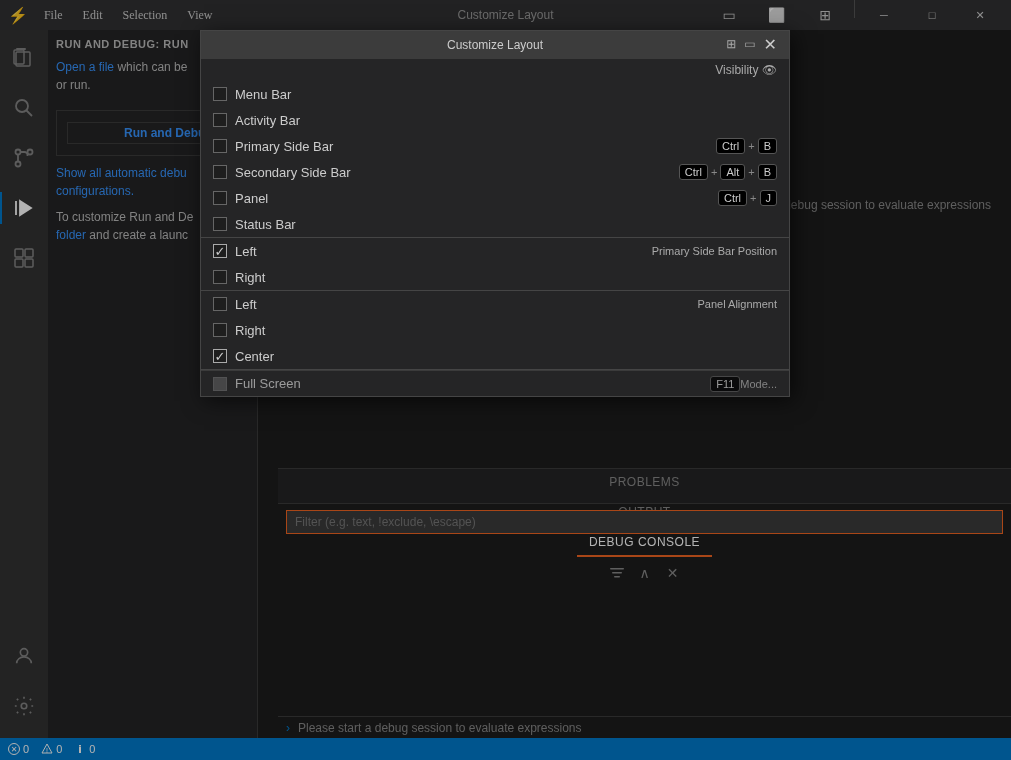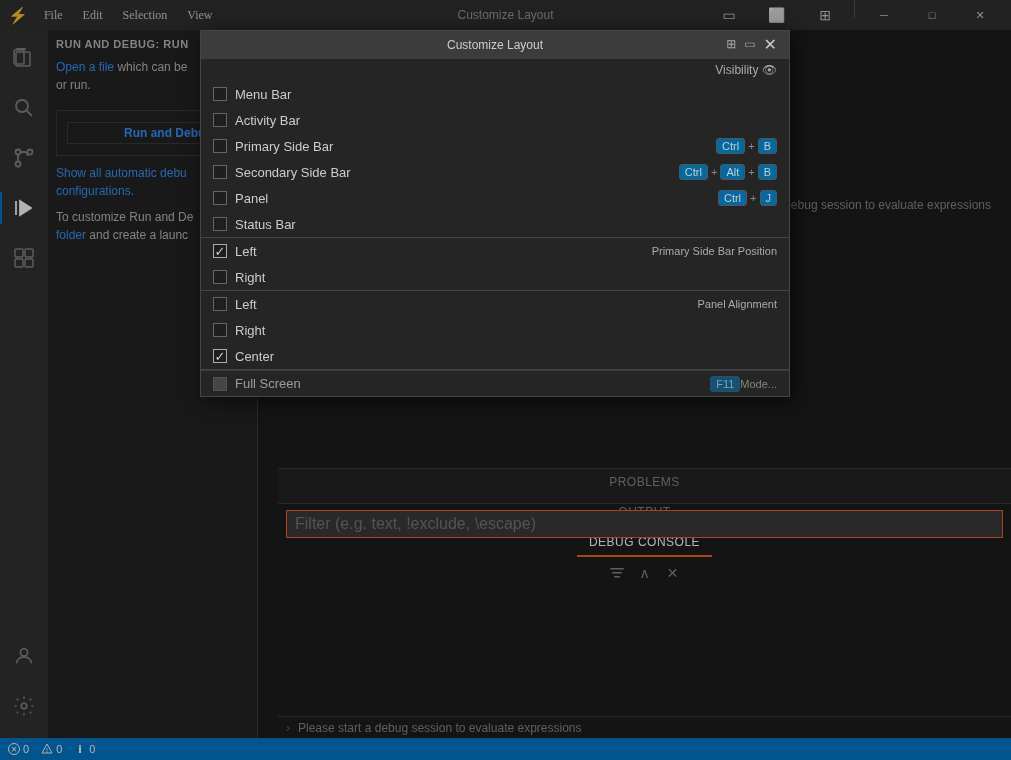--- a/index.html
+++ b/index.html
@@ -255,21 +255,21 @@
       padding: 4px 8px;
       font-size: 12px;
       color: #cccccc;
     }
     .filter-box input {
       background: transparent;
       border: none;
       outline: none;
       width: 100%;
       color: #cccccc;
-      font-size: 16px;
+      font-size: 12px;
     }
     .filter-box input::placeholder { color: #777; }
 
     .panel-content {
       flex: 1;
       padding: 4px 8px;
       font-size: 12px;
       color: #888;
     }
 
@@ -358,21 +358,21 @@
     }
     .popup-row-label { flex: 1; }
     .popup-row-shortcut {
       display: flex;
       align-items: center;
       gap: 3px;
       font-size: 11px;
       color: #aaa;
     }
     .kbd {
-      background: #0369a1;
+      background: #000000;
       border: 1px solid #555;
       padding: 1px 5px;
       border-radius: 3px;
       font-size: 11px;
       color: #ccc;
     }
     .kbd-plus {
       font-size: 11px;
       color: #888;
     }

